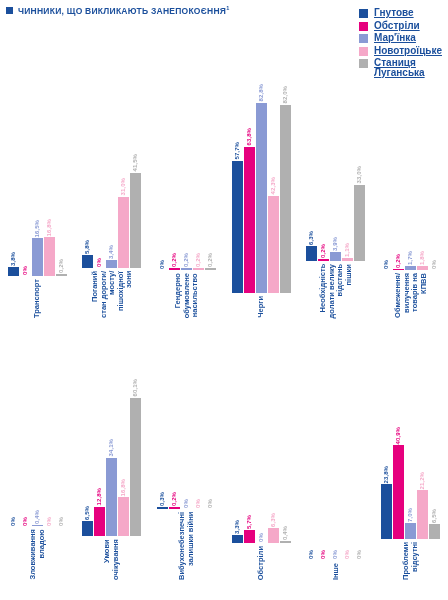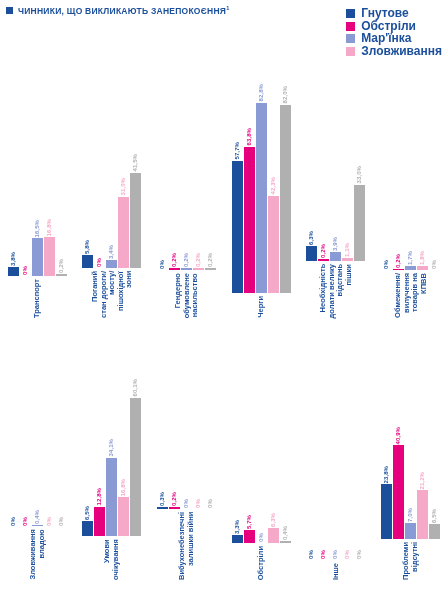--- a/index.html
+++ b/index.html
@@ -28,22 +28,23 @@
   .title-text sup{font-size:5.5px;vertical-align:super;}
 
   
   .legend{
     position:absolute;right:6px;top:8px;
     display:flex;flex-direction:column;gap:2.5px;
   }
   .legend-item{display:flex;align-items:flex-start;gap:6px;}
   .legend-swatch{width:9px;height:9px;margin-top:1px;flex:none;}
   .legend-label{
-    font-size:12px;font-weight:bold;color:#1b4f9c;line-height:10px;
+    font-size:10px;font-weight:bold;color:#1b4f9c;line-height:10px;
     white-space:pre-line;
+    text-decoration:underline;
   }
 
   
   .band{position:absolute;left:0;width:448px;}
   .band-1{top:18px;height:300px;}
   .band-2{top:318px;height:262px;}
 
   .groups{
     position:absolute;left:0;right:0;bottom:0;top:0;
     display:flex;align-items:flex-end;
@@ -127,21 +128,26 @@
       <div class="legend-item">
         <span class="legend-swatch" style="background: rgb(230, 0, 126);"></span>
         <span class="legend-label">Обстріли</span>
       </div>
       <div class="legend-item">
         <span class="legend-swatch" style="background: rgb(138, 154, 212);"></span>
         <span class="legend-label">Мар'їнка</span>
       </div>
       <div class="legend-item">
         <span class="legend-swatch" style="background: rgb(245, 168, 200);"></span>
-        <span class="legend-label">Зловживання</span>
+        <span class="legend-label">Новотроїцьке</span>
+      </div>
+      <div class="legend-item">
+        <span class="legend-swatch" style="background: rgb(176, 176, 176);"></span>
+        <span class="legend-label">Станиця
+Луганська</span>
       </div>
     </div>
 
   <div class="band band-1">
     <div class="groups" id="row0">
         <div class="group" style="width: 74.6667px;">
           <div class="bars">
             <div class="bar-wrap">
               <span class="bar-val" style="color: rgb(27, 79, 156);">3,8%</span>
               <span class="bar" style="height: 8.74px; background: rgb(27, 79, 156);"></span>

